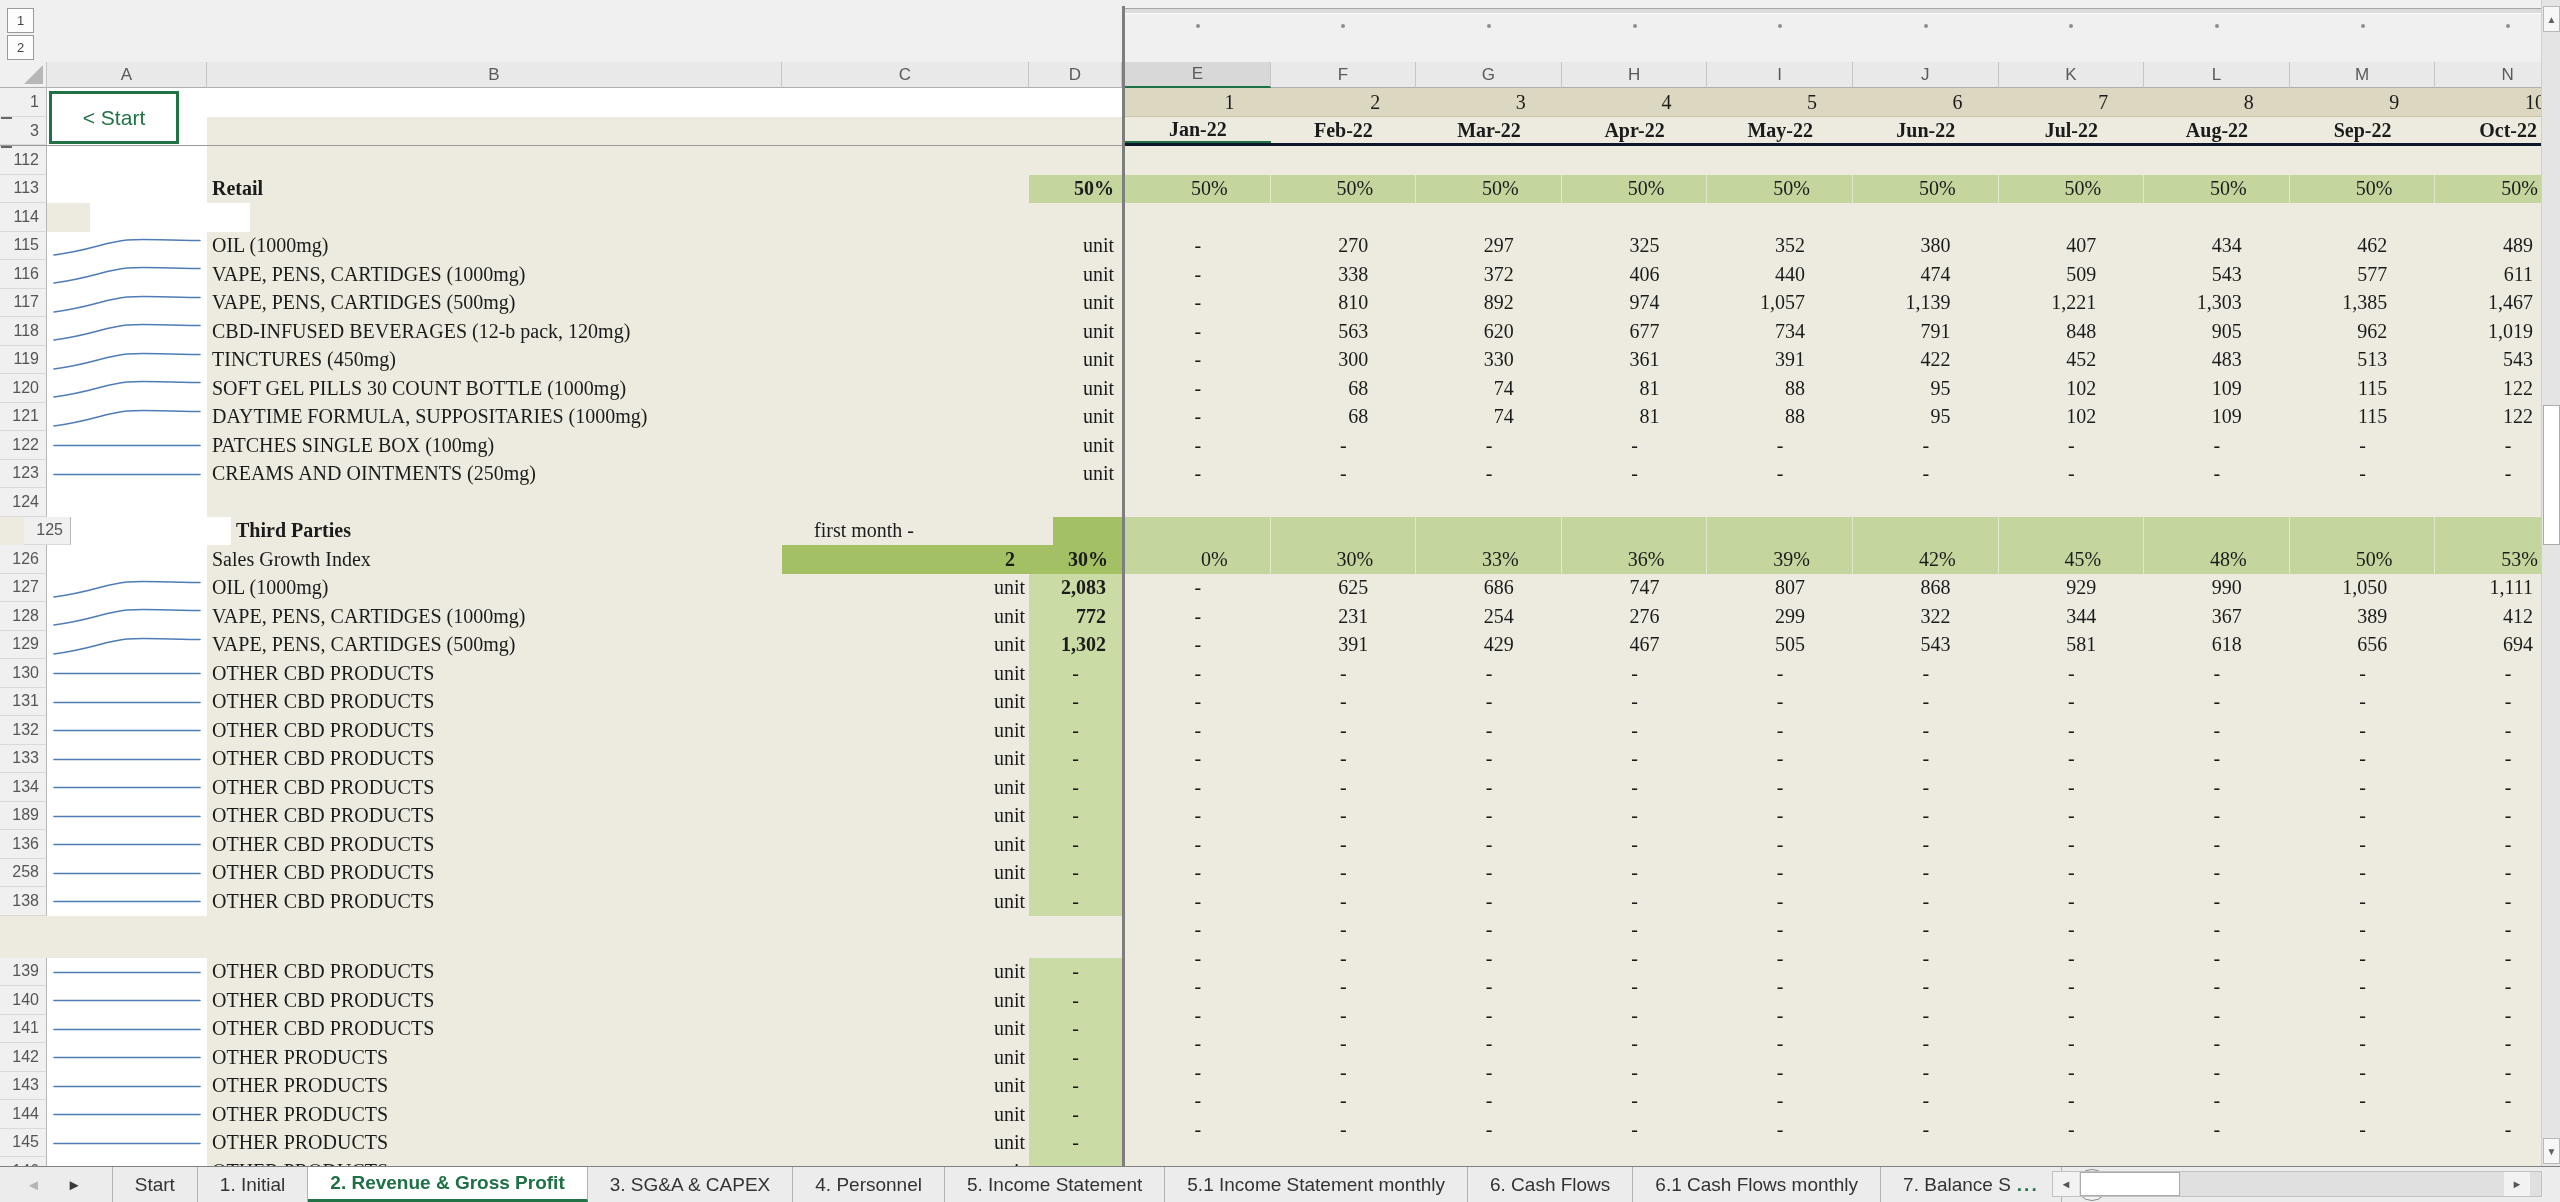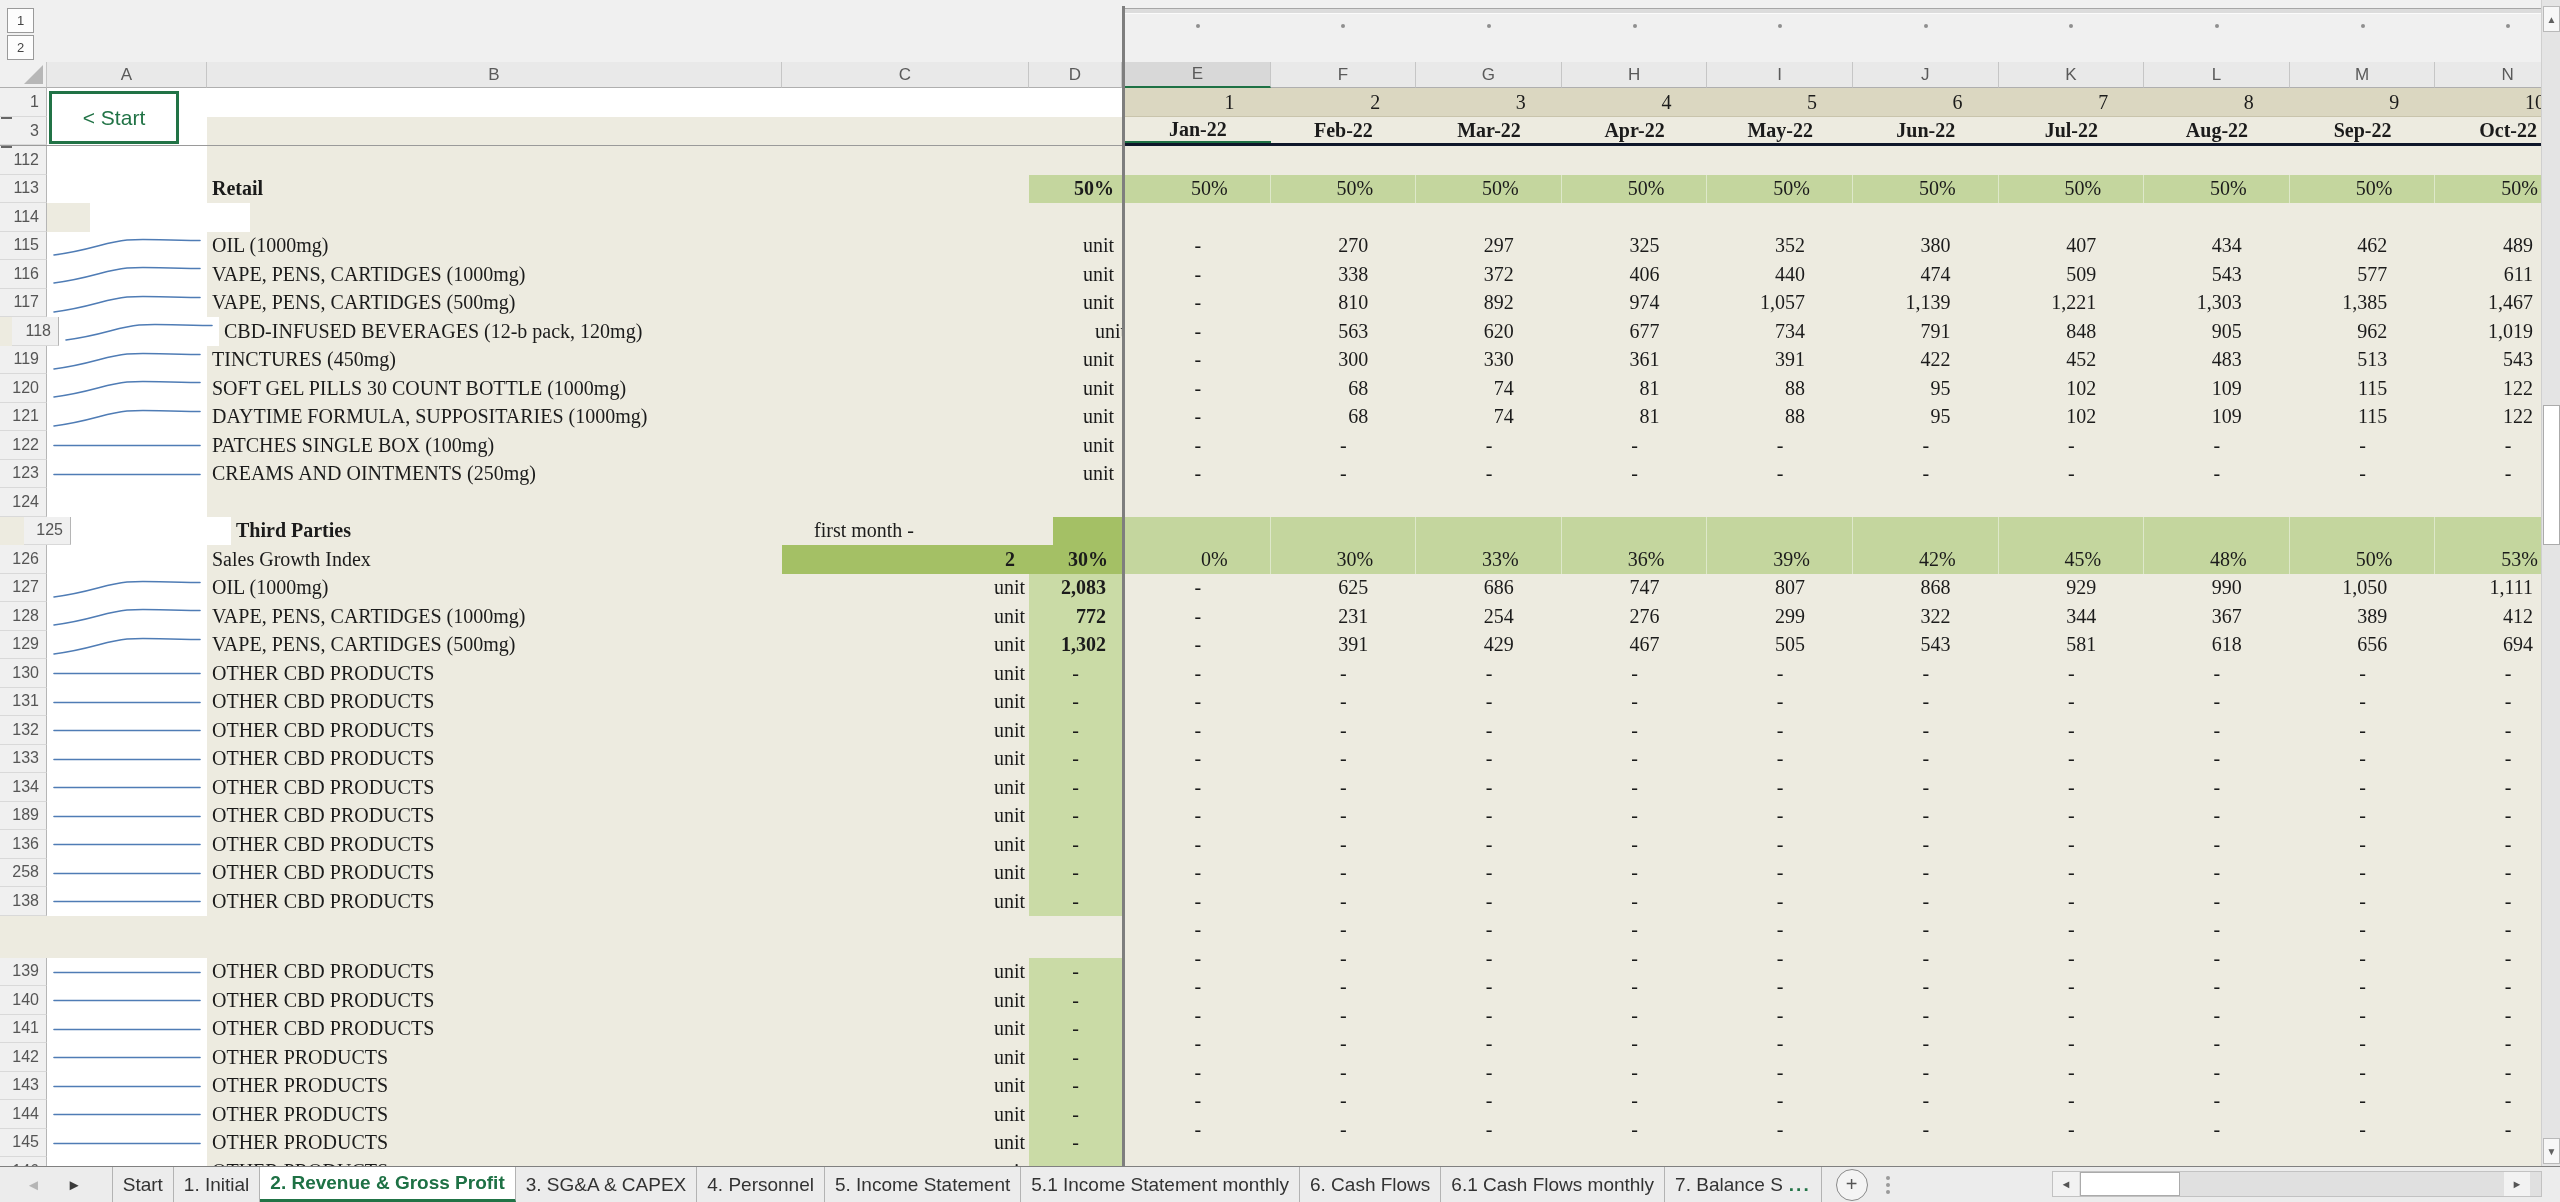--- a/index.html
+++ b/index.html
@@ -75,21 +75,21 @@
        display:flex;align-items:center;justify-content:center;}
   .vsb .thumb{position:absolute;left:1px;top:405px;width:17px;height:140px;background:#FFF;
        border:1px solid #ABABAB;box-sizing:border-box;}
   
   .tabbar{position:absolute;left:0;top:1166px;width:2560px;height:36px;background:#ECECEC;
      border-top:1px solid #808080;box-sizing:border-box;display:flex;align-items:stretch;}
   .navarrows{display:flex;align-items:center;gap:26px;padding:0 30px 0 26px;}
   .nav{font-size:15px;color:#3a3a3a;}
   .nav.dis{color:#b5b5b5;}
   .tabs{display:flex;align-items:stretch;height:100%;}
-  .tab{display:flex;align-items:center;padding:0 10px;font-size:19px;color:#333;
+  .tab{display:flex;align-items:center;padding:0 22px;font-size:19px;color:#333;
        border-right:1px solid #B3B3B3;white-space:nowrap;}
   .tab:first-child{border-left:1px solid #B3B3B3;}
   .tab.active{background:#FFF;color:#1E7145;font-weight:bold;border-bottom:3px solid #217346;
        box-sizing:border-box;}
   .tab .ell{color:#217346;font-weight:bold;margin-left:6px;letter-spacing:2px;}
   .addsheet{width:30px;height:30px;border:1px solid #8a8a8a;border-radius:50%;color:#555;
        font-size:20px;display:flex;align-items:center;justify-content:center;align-self:center;
        margin-left:14px;background:#F4F4F4;}
   .grip{display:flex;flex-direction:column;gap:3px;align-self:center;margin-left:18px;}
   .grip i{width:4px;height:4px;background:#9a9a9a;border-radius:50%;}
@@ -209,21 +209,21 @@
         <div class="rhdr">117</div>
         <div class="cell cA">
           <svg viewBox="0 0 160 28" class="spark">
             <path d="M7,23 C45,18 58,10 80,8 C100,6.5 112,8.5 153,8.5" fill="none" stroke="#4F7CB5" stroke-width="1.6" stroke-linecap="round"></path>
           </svg>
         </div>
         <div class="cell cB">VAPE, PENS, CARTIDGES (500mg)</div>
         <div class="cell cC"></div>
         <div class="cell cD">unit</div>
       </div>
-      <div class="lrow" style="height: 28.5px; margin-left: 12px;">
+      <div class="lrow" style="height: 28.5px;">
         <div class="rhdr">118</div>
         <div class="cell cA">
           <svg viewBox="0 0 160 28" class="spark">
             <path d="M7,23 C45,18 58,10 80,8 C100,6.5 112,8.5 153,8.5" fill="none" stroke="#4F7CB5" stroke-width="1.6" stroke-linecap="round"></path>
           </svg>
         </div>
         <div class="cell cB">CBD-INFUSED BEVERAGES (12-b pack, 120mg)</div>
         <div class="cell cC"></div>
         <div class="cell cD">unit</div>
       </div>

